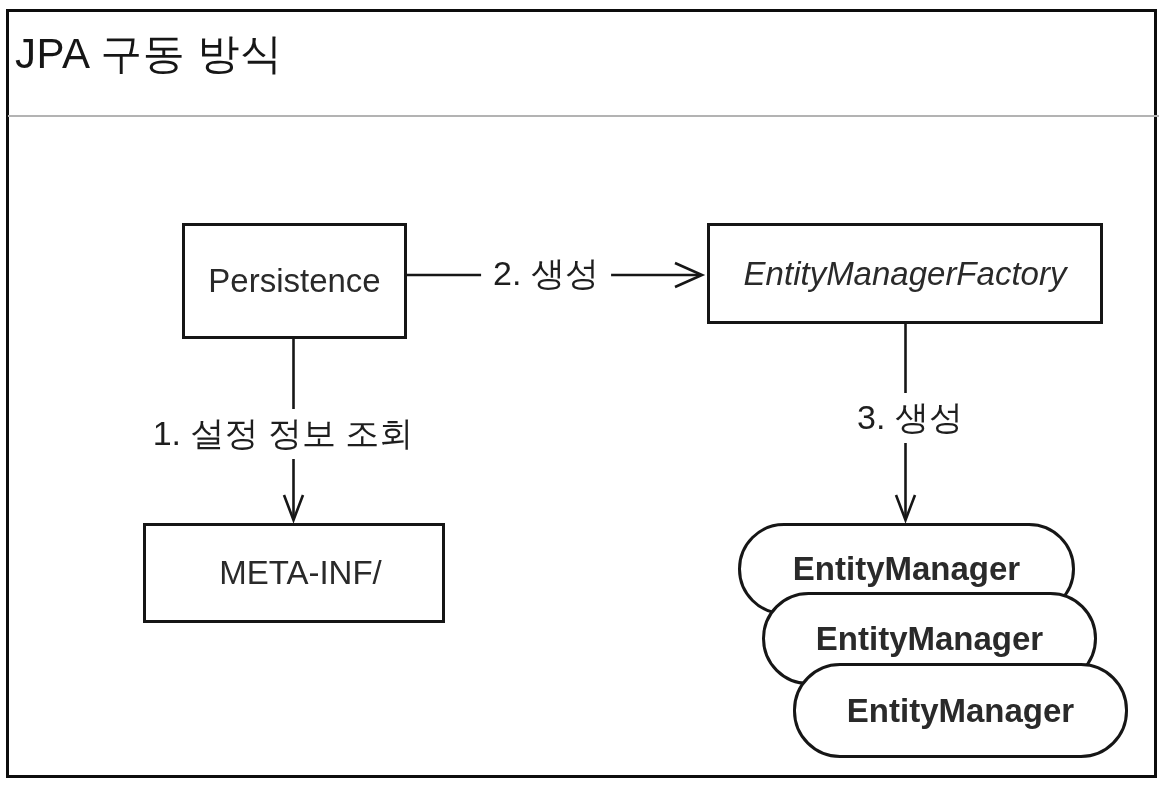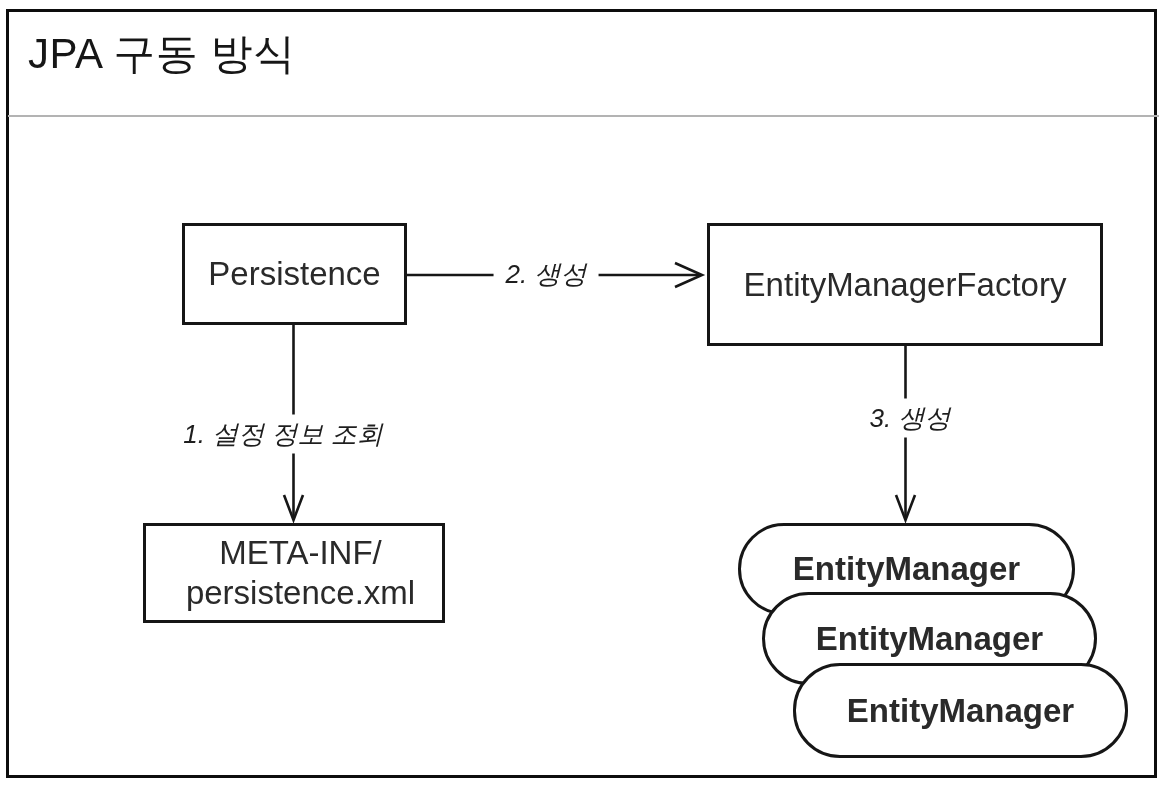--- a/index.html
+++ b/index.html
@@ -13,21 +13,21 @@
   .frame {
     position: absolute;
     left: 6px; top: 9px;
     width: 1151px; height: 769px;
     border: 3px solid #0d0d0d;
     background: transparent;
     pointer-events: none;
   }
   .title {
     position: absolute;
-    left: 28px; top: 26px;
+    left: 15px; top: 26px;
     font-size: 42px;
     font-weight: 300;
     letter-spacing: 0.5px;
     color: #161616;
     white-space: nowrap;
   }
   .divider {
     position: absolute;
     left: 8px; top: 115px;
     width: 1151px; height: 2px;
@@ -45,39 +45,38 @@
     border: 3px solid #161616;
     color: #2a2a2a;
     display: flex;
     align-items: center;
     justify-content: center;
     text-align: center;
     font-size: 33px;
     font-weight: 300;
     z-index: 3;
   }
-  .node-persistence   { left: 182px; top: 223px; width: 225px; height: 102px; }
-  .node-emf           { left: 707px; top: 223px; width: 396px; height: 123px; }
+  .node-persistence   { left: 182px; top: 223px; width: 225px; height: 116px; }
+  .node-emf           { left: 707px; top: 223px; width: 396px; height: 101px; font-style: italic; }
   .node-metainf       { left: 143px; top: 523px; width: 302px; height: 100px;
                         flex-direction: column; line-height: 1.22; padding-left: 13px; }
   .pill               { border-radius: 47px; font-weight: bold; }
   .node-em1           { left: 738px; top: 523px; width: 337px; height: 92px; z-index: 3; }
   .node-em2           { left: 762px; top: 592px; width: 335px; height: 93px; z-index: 4; }
   .node-em3           { left: 793px; top: 663px; width: 335px; height: 95px; z-index: 5; }
   .edge-label {
     position: absolute;
     transform: translate(-50%, -50%);
     background: #ffffff;
     padding: 2px 12px;
-    font-size: 26px;
+    font-size: 34px;
     font-weight: 300;
     color: #1e1e1e;
     white-space: nowrap;
     z-index: 2;
-    font-style: italic;
   }
   .edge-label-1 { left: 283px; top: 434px; }
   .edge-label-2 { left: 546px; top: 274px; }
   .edge-label-3 { left: 910px; top: 418px; }
 </style>
 </head>
 <body>
 
 <svg class="wires" viewBox="0 0 1167 789" xmlns="http://www.w3.org/2000/svg">
   <g stroke="#161616" stroke-width="2.6" fill="none">
@@ -105,21 +104,20 @@
 <div class="node node-persistence">
   <span>Persistence</span>
 </div>
 
 <div class="node node-emf">
   <span>EntityManagerFactory</span>
 </div>
 
 <div class="node node-metainf">
   <span>META-INF/</span>
-  <span>persistence.xml</span>
 </div>
 
 <div class="node pill node-em1">
   <span>EntityManager</span>
 </div>
 <div class="node pill node-em2">
   <span>EntityManager</span>
 </div>
 <div class="node pill node-em3">
   <span>EntityManager</span>

